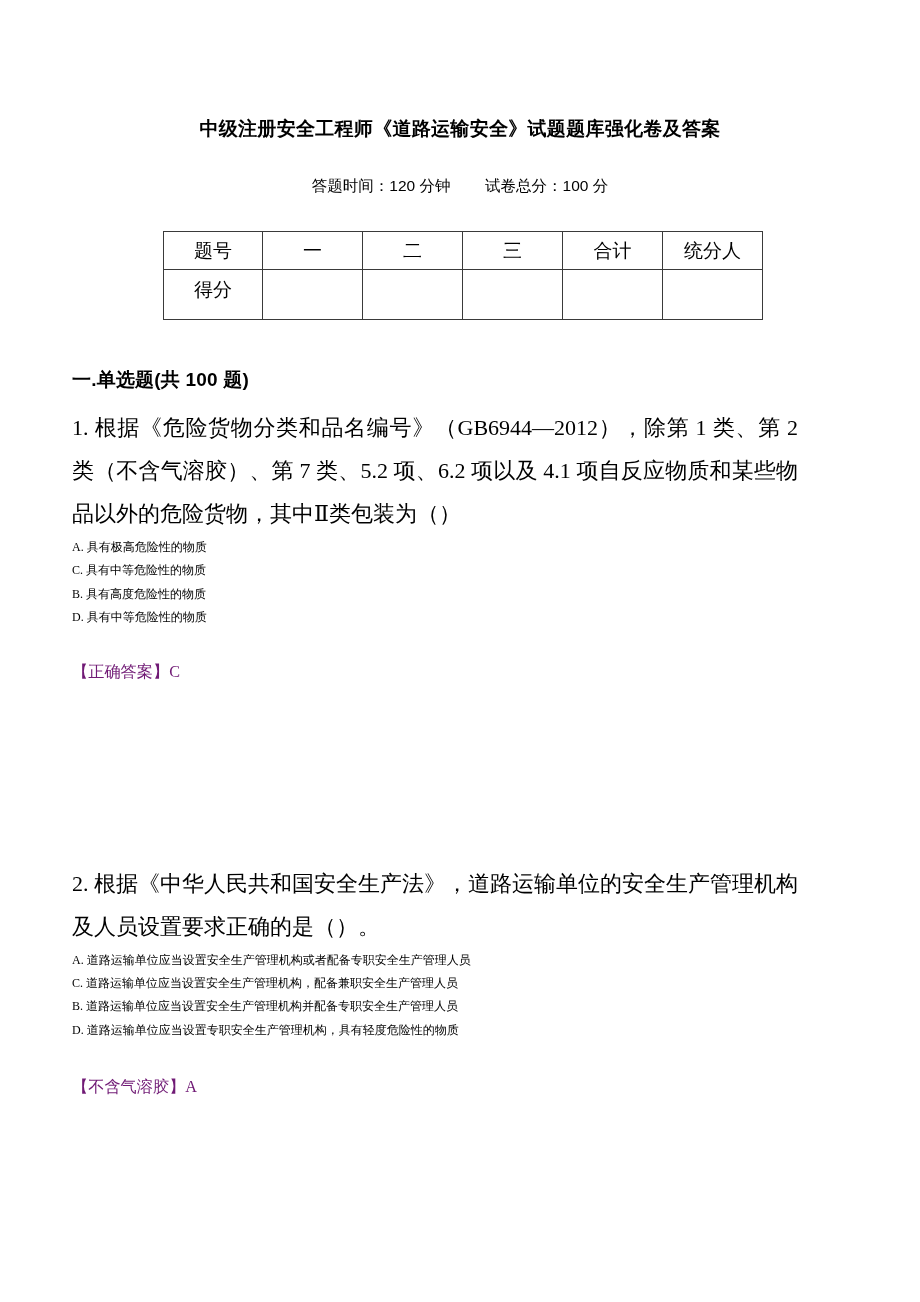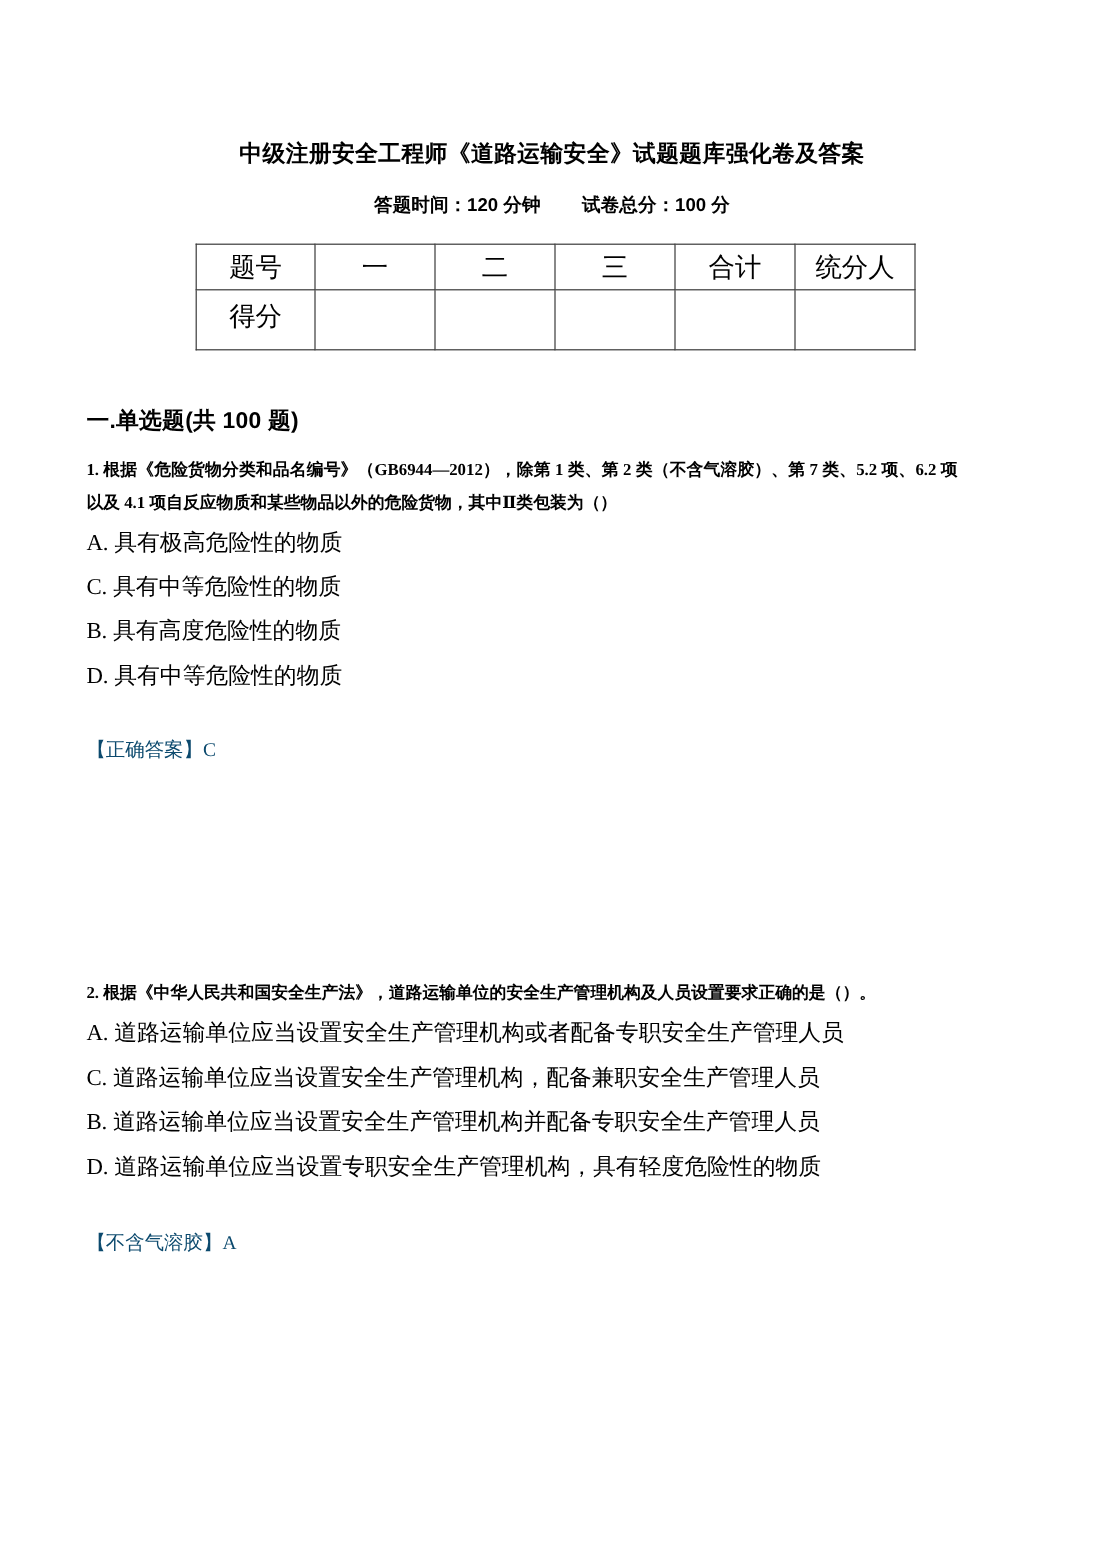--- a/index.html
+++ b/index.html
@@ -31,42 +31,42 @@
     font-weight: bold;
     letter-spacing: 0.3px;
     margin: 0;
     padding-top: 118px;
     line-height: 1.2;
     font-family: "Liberation Sans", "DejaVu Sans", sans-serif;
   }
   .doc-subtitle {
     text-align: center;
     font-size: 15.5px;
-    font-weight: bold;
-    margin: 0;
+    font-weight: normal;
+    margin: 14px;
     padding-top: 22px;
     line-height: 1.2;
     font-family: "Liberation Sans", "DejaVu Sans", sans-serif;
   }
   .subtitle-gap {
     display: inline-block;
     width: 26px;
   }
 
   
   .score-table-wrap {
     margin: 0;
     padding-top: 22px;
     padding-left: 163px;
   }
   table.score-table {
     border-collapse: collapse;
     width: 593px;
     table-layout: fixed;
-    font-size: 22px;
+    font-size: 19px;
   }
   table.score-table td {
     border: 1px solid #3a3a3a;
     height: 37px;
     text-align: center;
     vertical-align: middle;
     padding: 0;
     font-family: "Liberation Serif", "DejaVu Serif", serif;
   }
   table.score-table tr.row-score td {
@@ -93,37 +93,36 @@
     font-weight: bold;
     margin: 0 0 14px 0;
     line-height: 1.3;
     font-family: "Liberation Sans", "DejaVu Sans", sans-serif;
     letter-spacing: 0.2px;
   }
 
   .q-block { margin: 0; }
 
   .q-stem {
-    font-size: 14px;
+    font-size: 22px;
     line-height: 1.95;
     margin: 0;
     text-align: justify;
     text-justify: inter-ideograph;
-    font-weight: bold;
   }
 
   .q-option {
-    font-size: 19px;
+    font-size: 12px;
     line-height: 1.95;
     margin: 0;
     white-space: nowrap;
   }
 
   .answer-line {
-    color: #0c4a6e;
+    color: #701a75;
     font-size: 16.2px;
     line-height: 1.95;
     margin: 0;
   }
 
   .gap-after-q1 { height: 174px; }
   .gap-before-answer { height: 28px; }
   .gap-before-answer-2 { height: 30px; }
 </style>
 </head>

